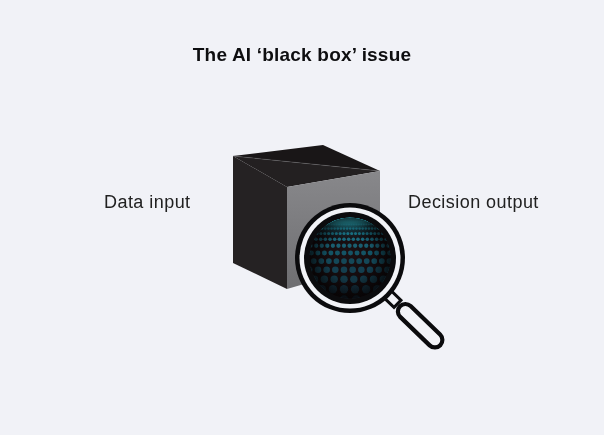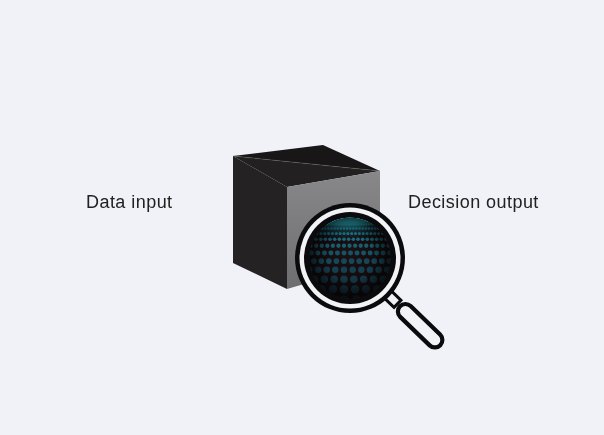--- a/index.html
+++ b/index.html
@@ -14,39 +14,40 @@
     overflow:hidden;margin:0 auto;
   }
   .title{
     position:absolute;top:44px;left:0;width:604px;text-align:center;
     font-size:19px;font-weight:700;letter-spacing:.2px;color:var(--title-color);
   }
   .side-label{
     position:absolute;top:192px;height:20px;line-height:20px;
     font-size:18px;letter-spacing:.45px;color:var(--label-color);white-space:nowrap;
   }
-  .side-label.left{left:86px;}
+  .side-label.left{left:104px;}
   .side-label.right{left:408px;text-align:right;}
   .art{position:absolute;left:0;top:0;}
   .logo{
     position:absolute;top:386px;left:0;width:604px;text-align:center;
     font-size:25px;line-height:25px;font-weight:700;letter-spacing:-.4px;
     color:var(--logo-color);
   }
   .logo .a-wrap{position:relative;display:inline-block;}
   .logo .a-dot{
     position:absolute;left:50%;top:64%;width:5.5px;height:5.5px;border-radius:50%;
     background:var(--logo-dot);transform:translate(-50%,-50%);
   }
 </style>
 </head>
 <body>
 
 <div class="stage">
 
+  <h1 class="title">The AI ‘black box’ issue</h1>
 
   <div class="side-label left">Data input</div>
   <div class="side-label right">Decision output</div>
 
   <svg class="art" width="604" height="435" viewBox="0 0 604 435">
     <defs>
       <linearGradient id="gRight" x1="0" y1="0" x2="0" y2="1">
         <stop offset="0" style="stop-color:var(--cube-right-top)"></stop>
         <stop offset="1" style="stop-color:var(--cube-right-bottom)"></stop>
       </linearGradient>

